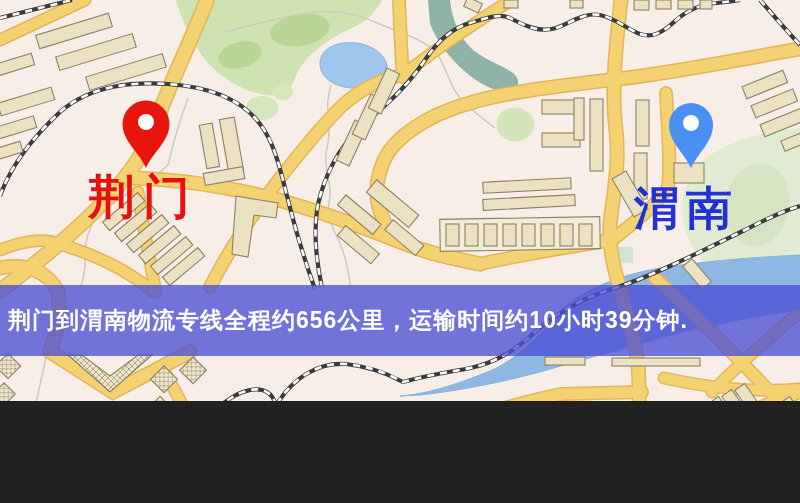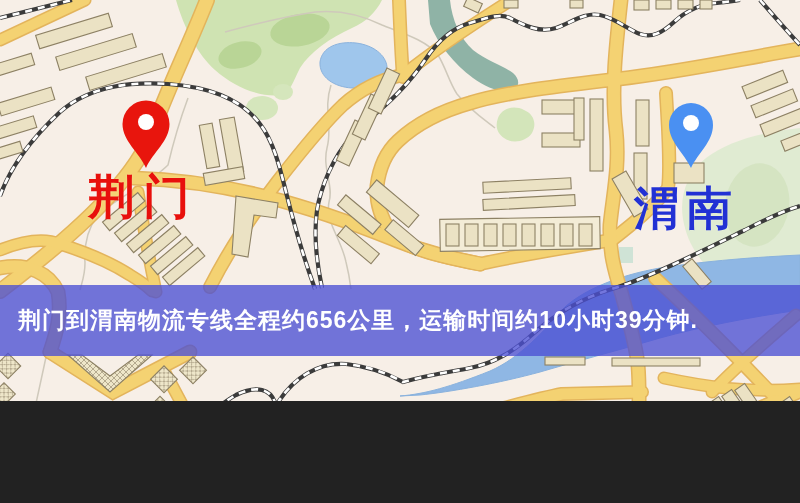--- a/index.html
+++ b/index.html
@@ -5,21 +5,21 @@
   html,body{margin:0;padding:0;background:#222;}
   .stage{position:relative;width:800px;height:401px;overflow:hidden;
          font-family:"Liberation Sans","DejaVu Sans",sans-serif;background:#f7efe7;}
   .stage svg{position:absolute;left:0;top:0;}
   .city-label{position:absolute;font-weight:700;line-height:1;white-space:nowrap;
               text-shadow:0 0 2px rgba(255,255,255,.35);}
   .origin-label{left:88px;top:173px;font-size:47px;letter-spacing:8px;color:#e8100c;}
   .dest-label{left:634px;top:177px;font-size:46px;letter-spacing:6px;color:#2231d4;margin-top:8px;}
   .banner{position:absolute;left:0;top:285px;width:800px;height:71px;
           background:rgba(76,80,212,0.78);display:flex;align-items:center;}
-  .banner span{color:#fff;font-size:23px;font-weight:700;padding-left:18px;
+  .banner span{color:#fff;font-size:23px;font-weight:700;padding-left:8px;
                letter-spacing:1px;white-space:nowrap;text-align:center;}
 </style>
 </head>
 <body>
 
 <div class="stage">
 <svg width="800" height="503" viewBox="0 0 800 503">
   <defs>
     <pattern id="hatch" width="6" height="6" patternUnits="userSpaceOnUse">
       <rect width="6" height="6" fill="#eee6c9"></rect>

